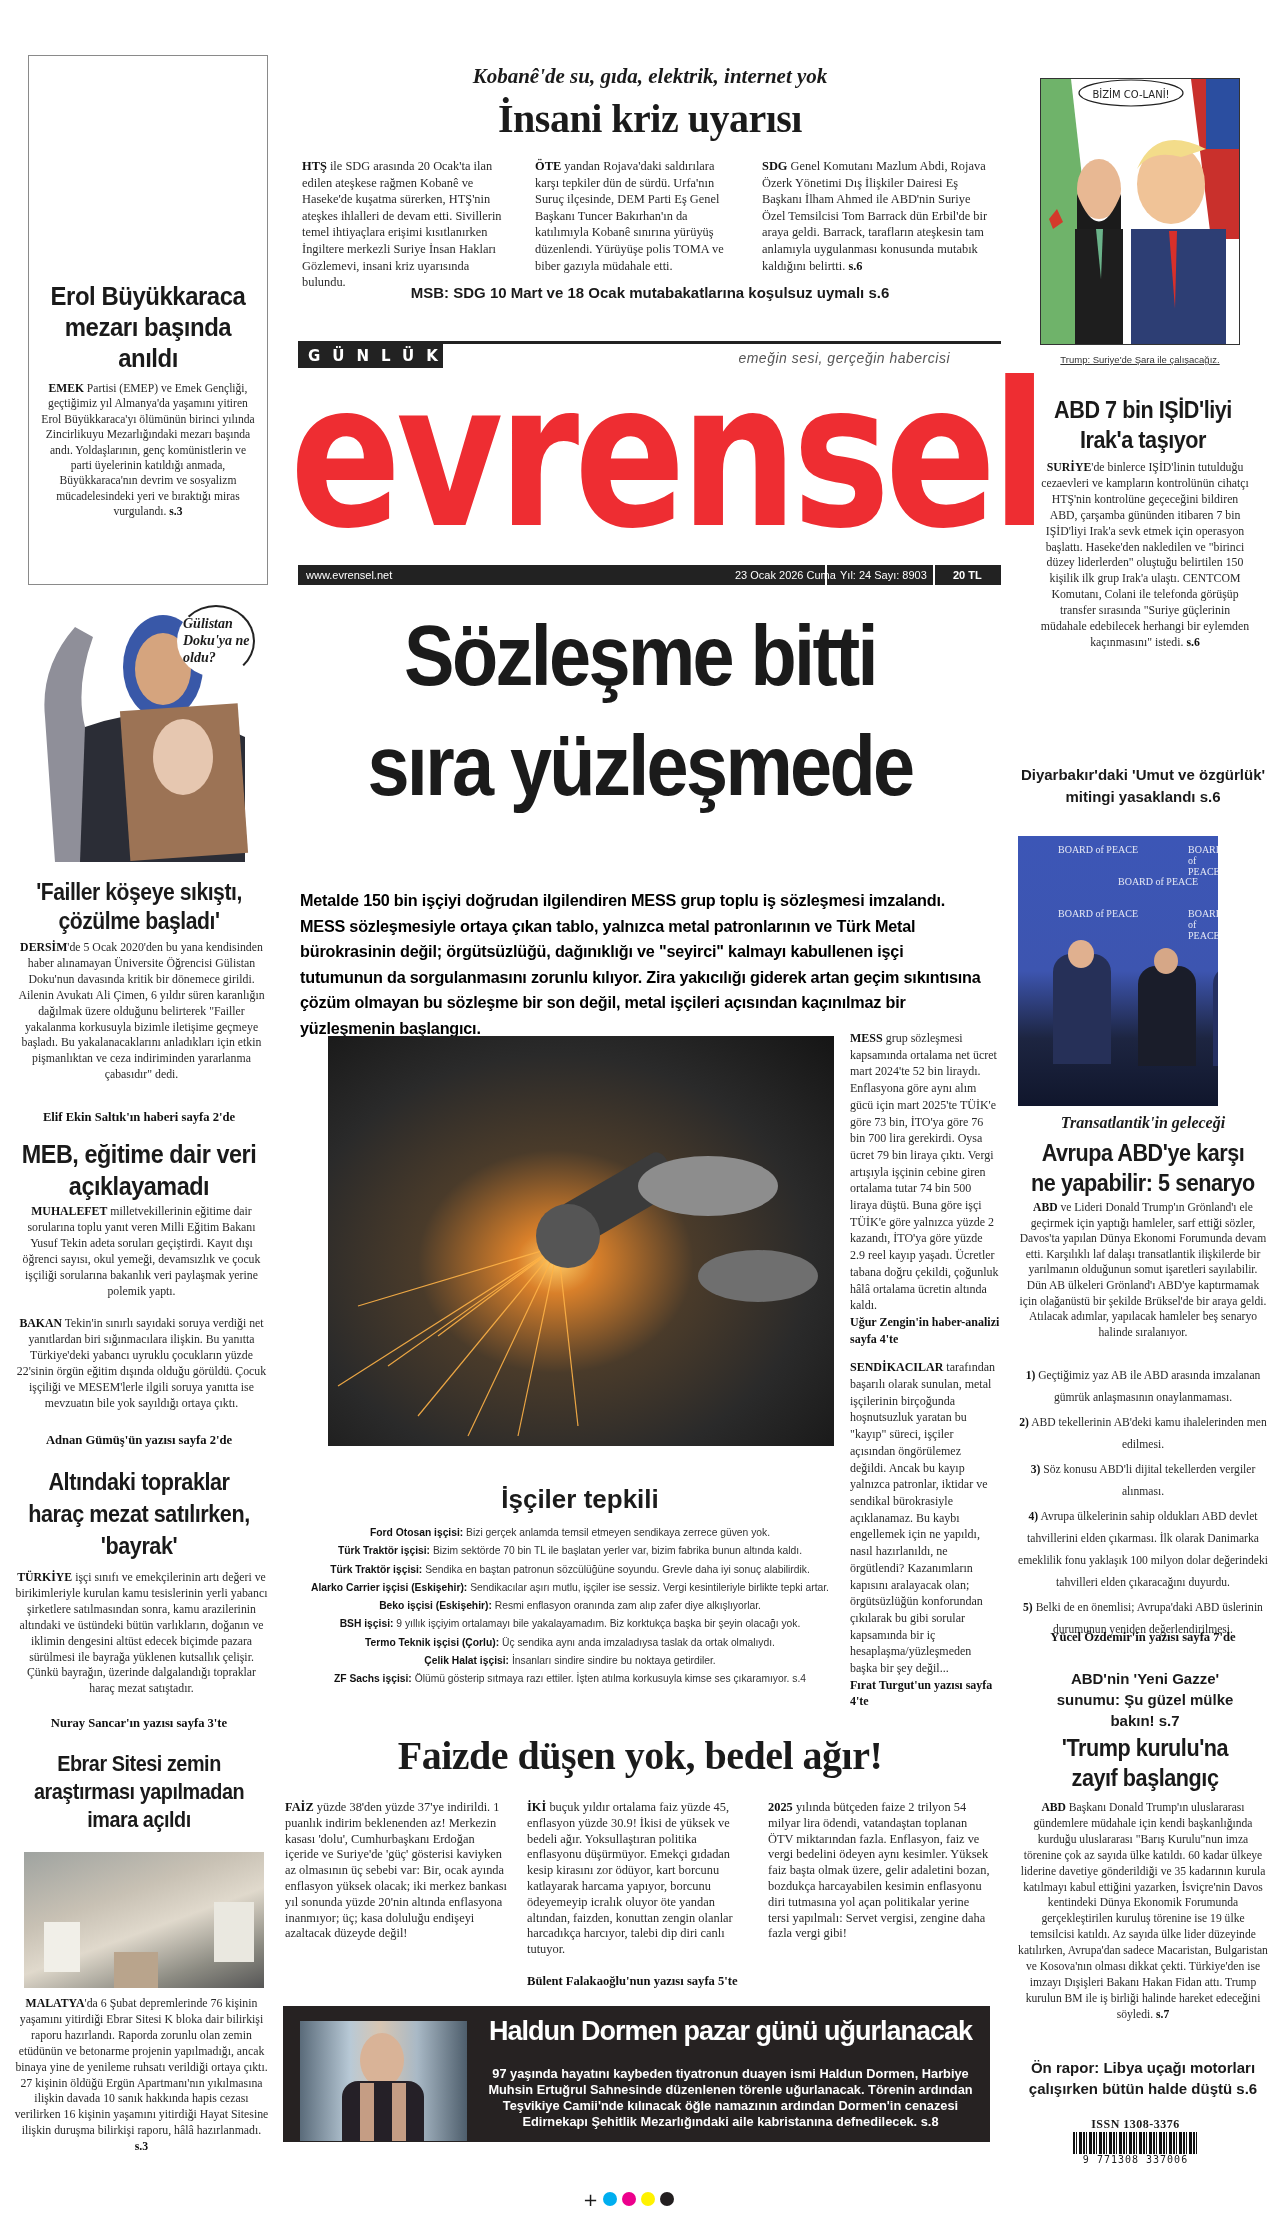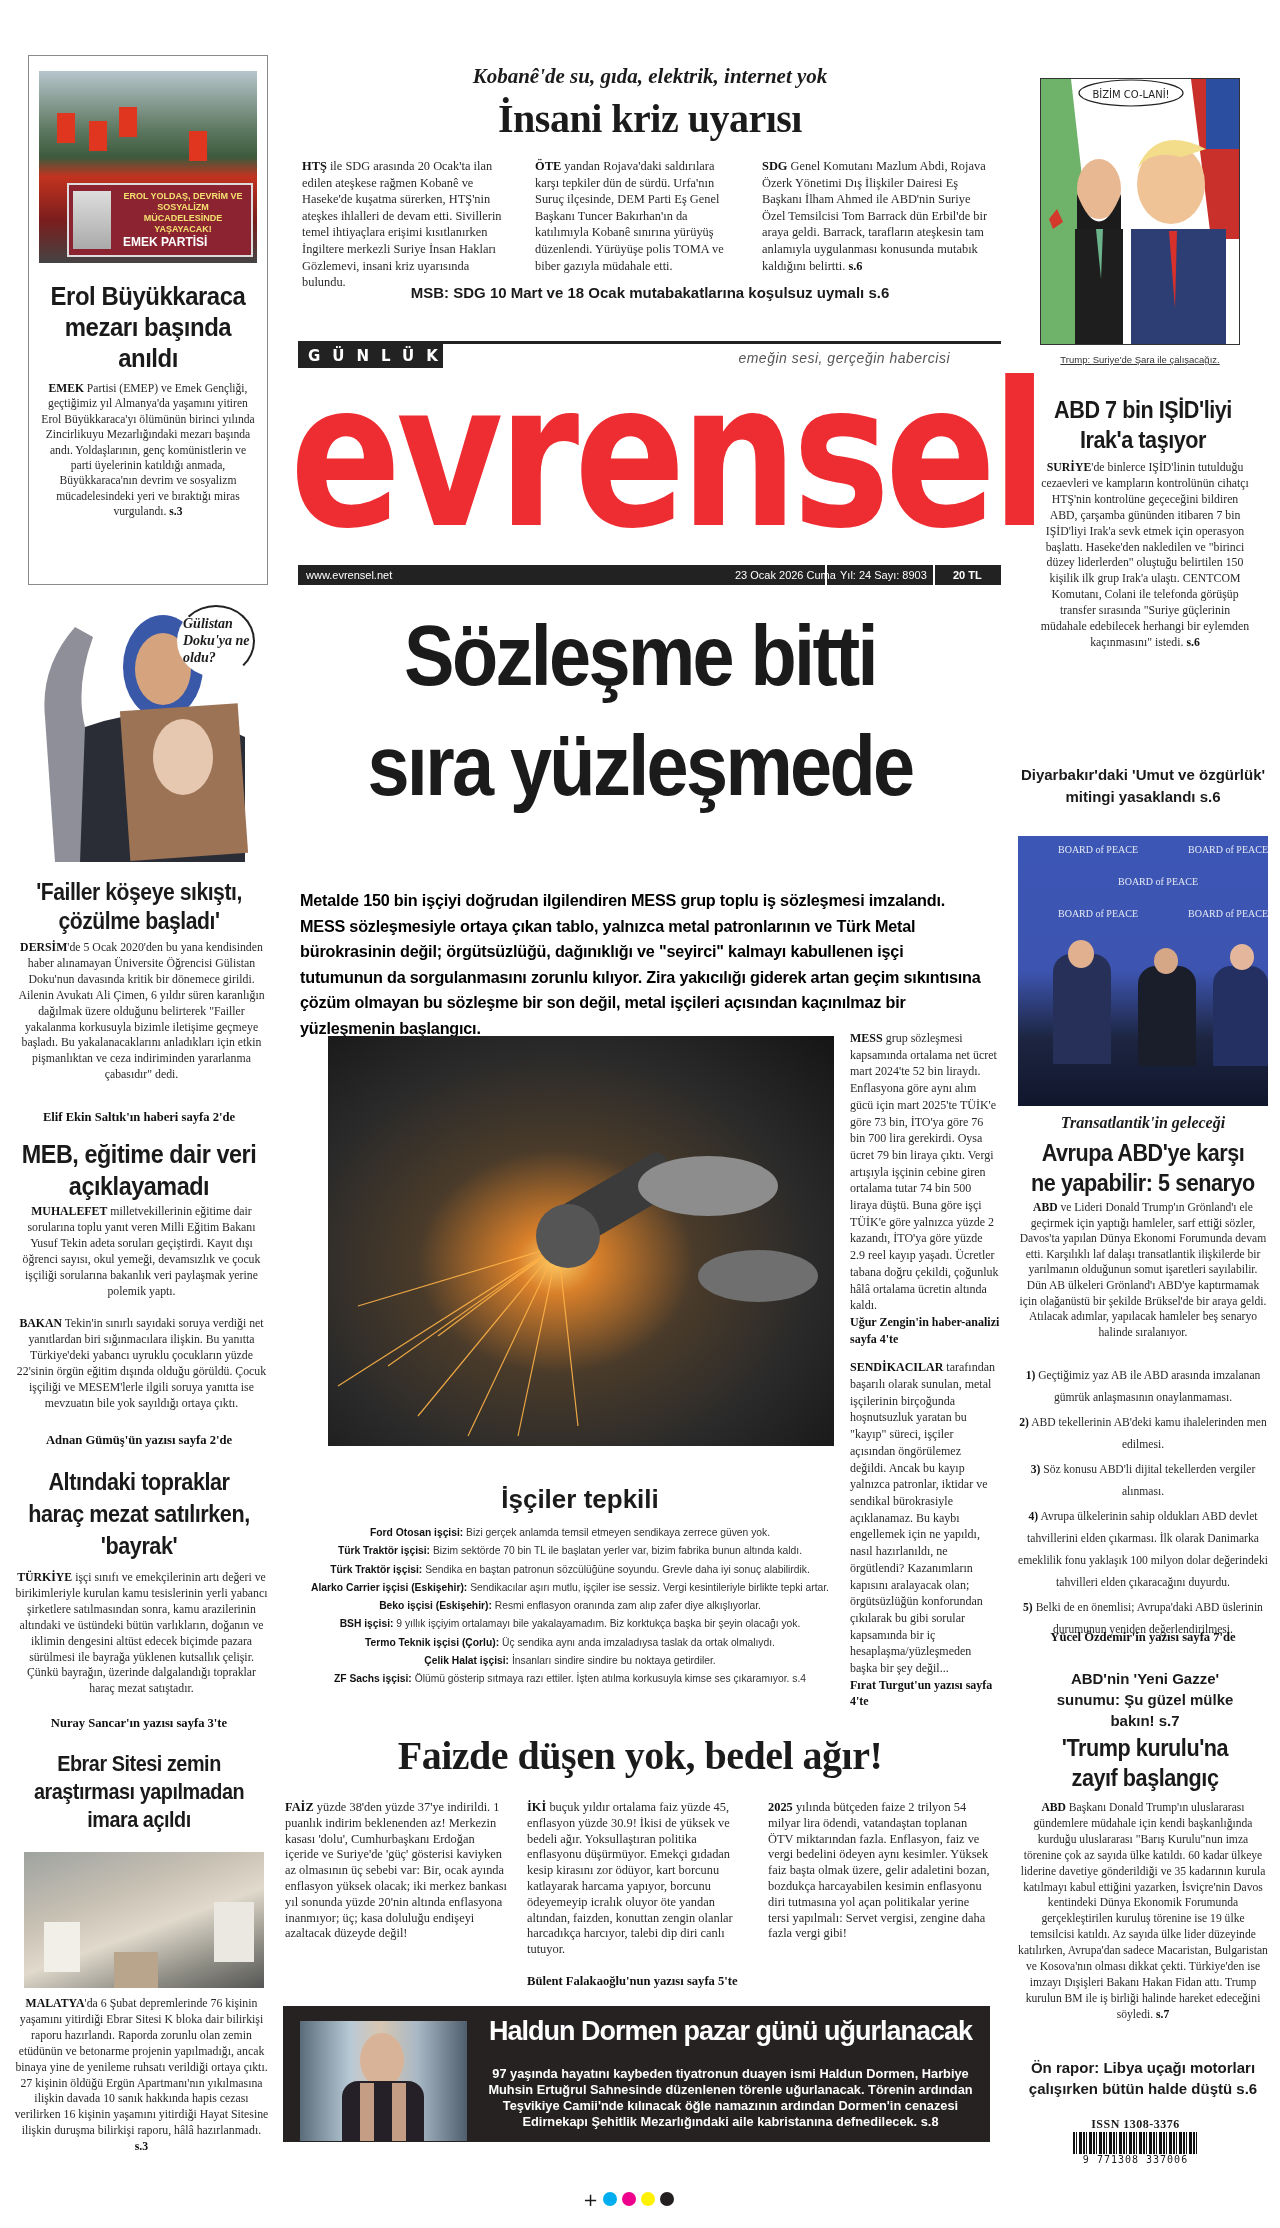--- a/index.html
+++ b/index.html
@@ -62,40 +62,29 @@
   #haldun-photo { left: 17px; top: 15px; width: 167px; height: 120px;
     background: linear-gradient(90deg,#5a6b7a 0%,#b8c9d6 30%,#d8c6b2 48%,#a9b9c6 70%,#4e5e6c 100%); }
   #haldun-title { left: 195px; top: 10px; width: 505px; font: bold 27px "Liberation Sans", sans-serif; color: #fff; text-align: center; letter-spacing: -1px; }
   #haldun-text { left: 195px; top: 60px; width: 505px; font: bold 12.8px/16px "Liberation Sans", sans-serif; color: #fff; text-align: center; }
 
   #reg-marks { left: 583px; top: 2190px; height: 18px; display: flex; gap: 5px; align-items: center; }
   #reg-marks .dot { width: 14px; height: 14px; border-radius: 50%; }
 
   
   .rcol { left: 1018px; width: 250px; }
-  #right-photo { left: 1018px; top: 836px; width: 250px; height: 270px;
+  #right-photo { left: 1018px; top: 836px; width: 200px; height: 270px;
     background: linear-gradient(180deg,#3c56b6 0%,#3d55b0 50%,#1d2541 75%,#10162c 100%); }
   #isbn { left: 1073px; top: 2117px; width: 125px; }
   .barcode { height: 22px; background: repeating-linear-gradient(90deg,#111 0 2px,#fff 2px 3px,#111 3px 4px,#fff 4px 6px,#111 6px 9px,#fff 9px 10px); }
 </style>
 </head>
 <body>
 
 <div id="erol-box" class="abs" data-name="erol-story-box">
-  <div id="erol-photo" class="abs photo" data-name="erol-march-photo">
-    <div class="flag" style="left:18px;top:42px;" data-name="red-flag-icon"></div>
-    <div class="flag" style="left:50px;top:50px;" data-name="red-flag-icon"></div>
-    <div class="flag" style="left:80px;top:36px;" data-name="red-flag-icon"></div>
-    <div class="flag" style="left:150px;top:60px;" data-name="red-flag-icon"></div>
-    <div id="erol-banner" data-name="emek-partisi-banner">
-      <div class="face" data-name="portrait-image"></div>
-      <div class="txt" data-name="banner-text">EROL YOLDAŞ, DEVRİM VE SOSYALİZM MÜCADELESİNDE YAŞAYACAK!</div>
-      <div class="logo" data-name="emek-partisi-logo">EMEK PARTİSİ</div>
-    </div>
-  </div>
   <div class="abs hl" style="left:8px;top:225px;width:222px;font-size:26px;line-height:31px;transform:scaleX(0.92);" data-name="erol-headline">Erol Büyükkaraca mezarı başında anıldı</div>
   <div class="abs body center" style="left:10px;top:325px;width:218px;font-size:11.6px;line-height:15.4px;" data-name="erol-body"><b data-name="lead-word">EMEK</b><span data-name="body-text"> Partisi (EMEP) ve Emek Gençliği, geçtiğimiz yıl Almanya'da yaşamını yitiren Erol Büyükkaraca'yı ölümünün birinci yılında Zincirlikuyu Mezarlığındaki mezarı başında andı. Yoldaşlarının, genç komünistlerin ve parti üyelerinin katıldığı anmada, Büyükkaraca'nın devrim ve sosyalizm mücadelesindeki yeri ve bıraktığı miras vurgulandı. </span><b data-name="page-ref">s.3</b></div>
 </div>
 
 <div id="kobane-kicker" class="abs" data-name="kobane-kicker">Kobanê'de su, gıda, elektrik, internet yok</div>
 <div id="kobane-title" class="abs" data-name="kobane-headline">İnsani kriz uyarısı</div>
 <div class="abs body kcol" style="left:302px;" data-name="kobane-col-1"><b data-name="lead-word">HTŞ</b><span data-name="body-text"> ile SDG arasında 20 Ocak'ta ilan edilen ateşkese rağmen Kobanê ve Haseke'de kuşatma sürerken, HTŞ'nin ateşkes ihlalleri de devam etti. Sivillerin temel ihtiyaçlara erişimi kısıtlanırken İngiltere merkezli Suriye İnsan Hakları Gözlemevi, insani kriz uyarısında bulundu.</span></div>
 <div class="abs body kcol" style="left:535px;" data-name="kobane-col-2"><b data-name="lead-word">ÖTE</b><span data-name="body-text"> yandan Rojava'daki saldırılara karşı tepkiler dün de sürdü. Urfa'nın Suruç ilçesinde, DEM Parti Eş Genel Başkanı Tuncer Bakırhan'ın da katılımıyla Kobanê sınırına yürüyüş düzenlendi. Yürüyüşe polis TOMA ve biber gazıyla müdahale etti.</span></div>
 <div class="abs body kcol" style="left:762px;width:232px;" data-name="kobane-col-3"><b data-name="lead-word">SDG</b><span data-name="body-text"> Genel Komutanı Mazlum Abdi, Rojava Özerk Yönetimi Dış İlişkiler Dairesi Eş Başkanı İlham Ahmed ile ABD'nin Suriye Özel Temsilcisi Tom Barrack dün Erbil'de bir araya geldi. Barrack, tarafların ateşkesin tam anlamıyla uygulanması konusunda mutabık kaldığını belirtti. </span><b data-name="page-ref">s.6</b></div>
 <div id="msb-line" class="abs sub" style="font-size:15px;" data-name="msb-related-link">MSB: SDG 10 Mart ve 18 Ocak mutabakatlarına koşulsuz uymalı s.6</div>

